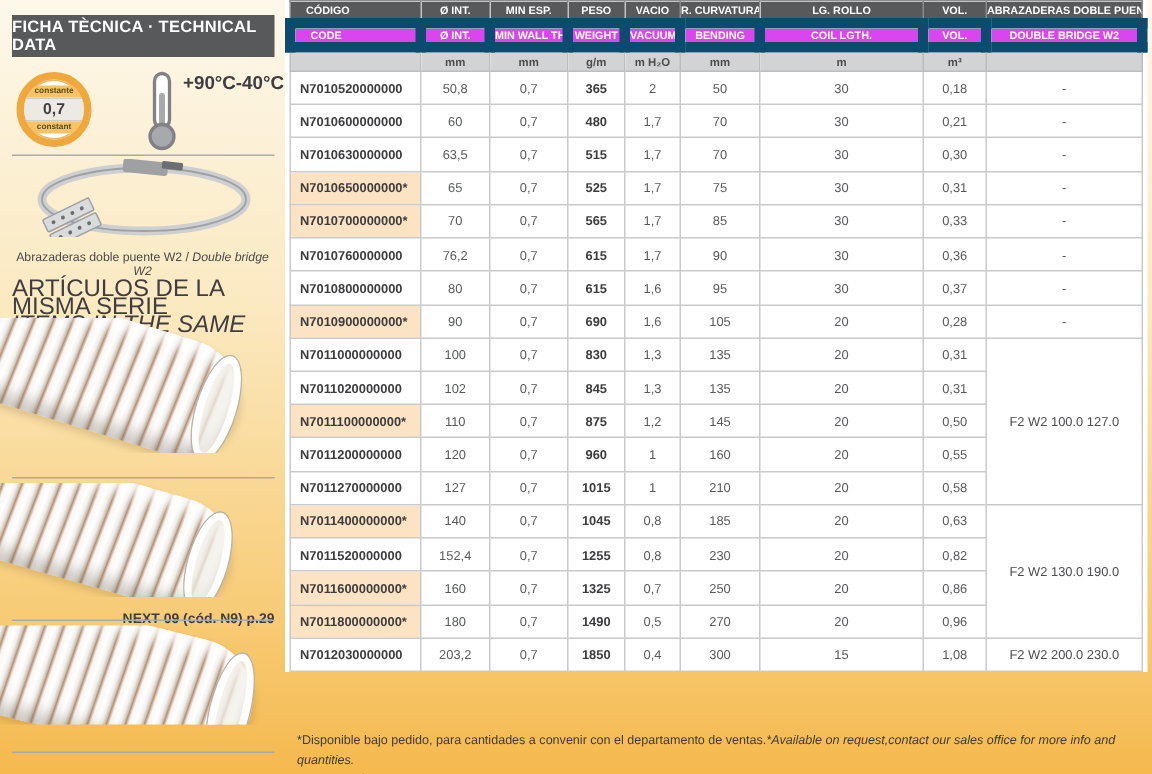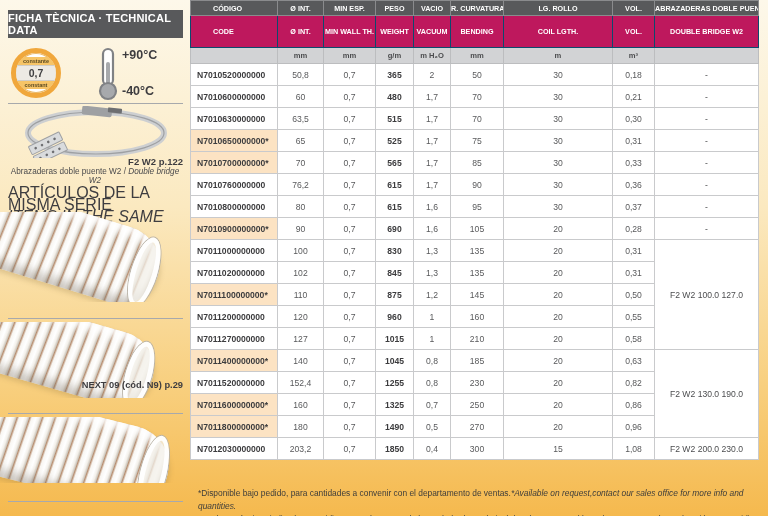--- a/index.html
+++ b/index.html
@@ -20,21 +20,21 @@
   .badge {
     position:absolute; left:11px; top:48px; width:50px; height:50px; border-radius:50%;
     border:5px solid #f0a73c; background:#fff; overflow:hidden;
     display:flex; flex-direction:column; justify-content:center;
     box-shadow:0 0 0 1px #e9b96a inset;
   }
   .badge-band { background:#f6c467; color:#5a4a22; font-size:5.5px; font-weight:bold; text-align:center; line-height:8px; }
   .badge-value { background:#edeae4; color:#3f3f41; font-size:10.5px; font-weight:bold; text-align:center; line-height:14px; border-top:1px solid #cfcdc8; border-bottom:1px solid #cfcdc8; }
   .thermo-wrap { position:absolute; left:96px; top:46px; width:88px; height:56px; display:flex; }
   .thermo-svg { flex:0 0 24px; }
-  .temps { display:flex; flex-direction:column; justify-content:space-between; padding:2px 0 4px 2px; }
+  .temps { display:flex; flex-direction:row; justify-content:space-between; padding:2px 0 4px 2px; }
   .temp { font-size:12.5px; font-weight:bold; color:#3e3d40; }
   .divider { position:absolute; left:8px; width:175px; height:0; border-top:1px solid #a7a9ac; }
   .clamp-fig { position:absolute; left:4px; top:106px; width:182px; height:52px; }
   .clamp-ref { position:absolute; left:8px; top:156px; width:175px; text-align:right; font-size:9.5px; font-weight:bold; color:#3e3d40; }
   .clamp-cap { position:absolute; left:4px; top:167px; width:182px; text-align:center; font-size:8.2px; color:#4a4a4c; }
   .series-title { position:absolute; left:8px; top:187px; width:178px; font-size:16px; font-weight:normal; color:#3e3d40; line-height:12px; }
   .series-title .en { font-style:italic; }
   .hose-box { position:absolute; left:0; width:190px; overflow:hidden; }
   .hose {
     position:absolute; border-radius:40px;
@@ -45,23 +45,23 @@
     position:absolute; right:1px; top:3px; bottom:3px; width:26px; border-radius:50%;
     background:rgba(243,240,234,.75); border:5px solid rgba(255,255,255,.95);
     box-shadow:0 0 0 1px #b9b3a8;
   }
   .hose-label { position:absolute; left:8px; width:175px; text-align:right; font-size:9.3px; font-weight:bold; color:#3e3d40; }
 
   
   #datatable { position:absolute; left:190px; top:0; width:568px; height:448px; border-collapse:collapse; table-layout:fixed; background:#fff; }
   #datatable th, #datatable td { overflow:hidden; white-space:nowrap; }
   .hdr1 th { background:#58595b; color:#fff; font-size:7.2px; font-weight:bold; height:15px; border:1px solid #8a8b8d; text-align:center; }
-  .hdr2 th { background:#be185d; color:#fff; font-size:7.2px; font-weight:bold; height:32px; border:1px solid #0c4a6e; text-align:center; }
+  .hdr2 th { background:#d946ef; color:#fff; font-size:7.2px; font-weight:bold; height:15px; border:7px solid #0c4a6e; text-align:center; }
   .hdr3 th { background:#d2d3d5; color:#4c4d4f; font-size:7.6px; font-weight:bold; height:16px; border:1px solid #bcbdbf; text-align:center; }
-  th.first { text-align:left !important; padding-left:22px; }
+  th.first { text-align:left !important; padding-left:10px; }
   #datatable tbody td { height:22px; border:1px solid #c9cacc; font-size:8.6px; color:#58595b; text-align:center; }
   #datatable tbody td.code { text-align:left; padding-left:6px; font-weight:bold; color:#3c3c3e; font-size:8.6px; }
   #datatable tbody td.code.starred { background:#fce3c3; }
   #datatable tbody td.bold { font-weight:bold; color:#3c3c3e; }
   #datatable tbody td.clamp { font-size:8.6px; color:#4c4d4f; }
 
   
   #footer { position:absolute; left:198px; top:487px; width:560px; font-size:8.4px; color:#3e3d3a; line-height:13px; }
   #footer .it { font-style:italic; }
 </style>
@@ -106,41 +106,40 @@
           <circle cx="39" cy="36.5" r="1.3" fill="#6d6e71"></circle>
           <circle cx="46" cy="36.5" r="1.3" fill="#6d6e71"></circle>
           <circle cx="53" cy="36.5" r="1.3" fill="#6d6e71"></circle>
         <circle cx="32" cy="47.5" r="1.3" fill="#6d6e71"></circle>
           <circle cx="39" cy="47.5" r="1.3" fill="#6d6e71"></circle>
           <circle cx="46" cy="47.5" r="1.3" fill="#6d6e71"></circle>
           <circle cx="53" cy="47.5" r="1.3" fill="#6d6e71"></circle>
       </g>
     </svg>
 
-    <div class="clamp-ref">F2 W2 p.122</div>
     <div class="clamp-cap"><span>Abrazaderas doble puente W2 / </span><span class="it" style="font-style:italic">Double bridge W2</span></div>
 
     <div class="series-title">
       <div>ARTÍCULOS DE LA MISMA SERIE</div>
       <div class="en">ITEMS IN THE SAME SERIES</div>
     </div>
 
     <div class="hose-box" style="top:212px; height:90px">
       <div class="hose" style="left:-38px; top:-4px; width:200px; height:78px; transform:rotate(17deg);">
           <div class="hose-cap"></div>
         </div>
     </div>
     <div class="divider" style="top:318px"></div>
 
     <div class="hose-box" style="top:322px; height:76px">
       <div class="hose" style="left:-44px; top:-8px; width:200px; height:74px; transform:rotate(16deg);">
           <div class="hose-cap"></div>
         </div>
     </div>
-    <div class="hose-label" style="top:380px">NEXT 09 (cód. N9) p.29</div>
+    <div class="hose-label" style="top:407px">NEXT 09 (cód. N9) p.29</div>
     <div class="divider" style="top:413px"></div>
 
     <div class="hose-box" style="top:417px; height:66px">
       <div class="hose" style="left:-30px; top:-6px; width:200px; height:82px; transform:rotate(14deg);">
           <div class="hose-cap"></div>
         </div>
     </div>
     <div class="divider" style="top:501px"></div>
   </div>
 

